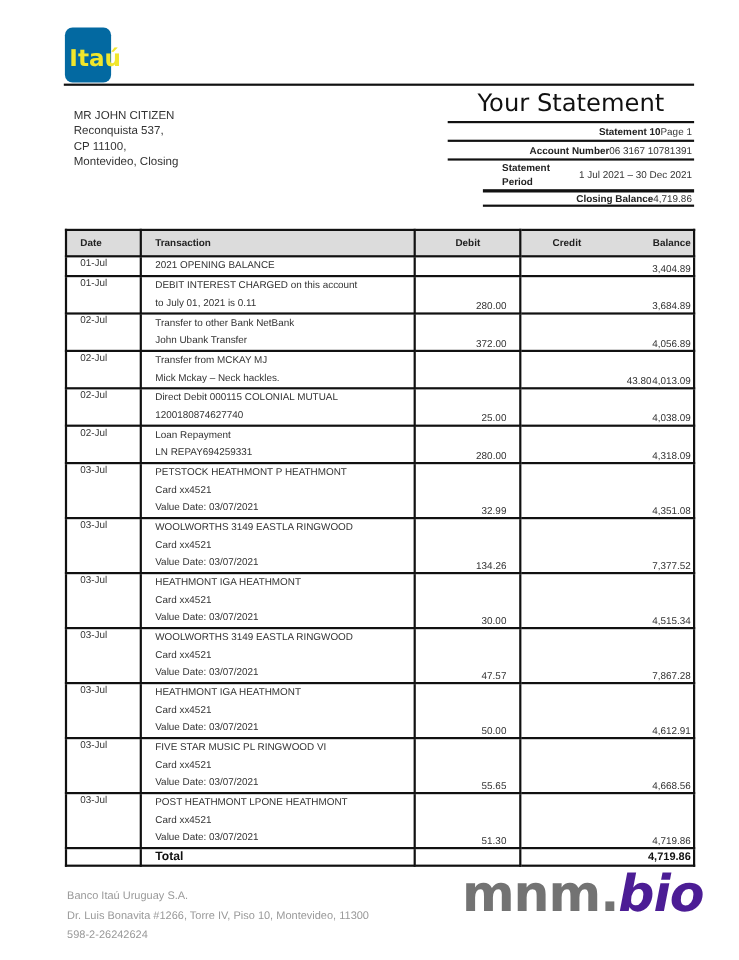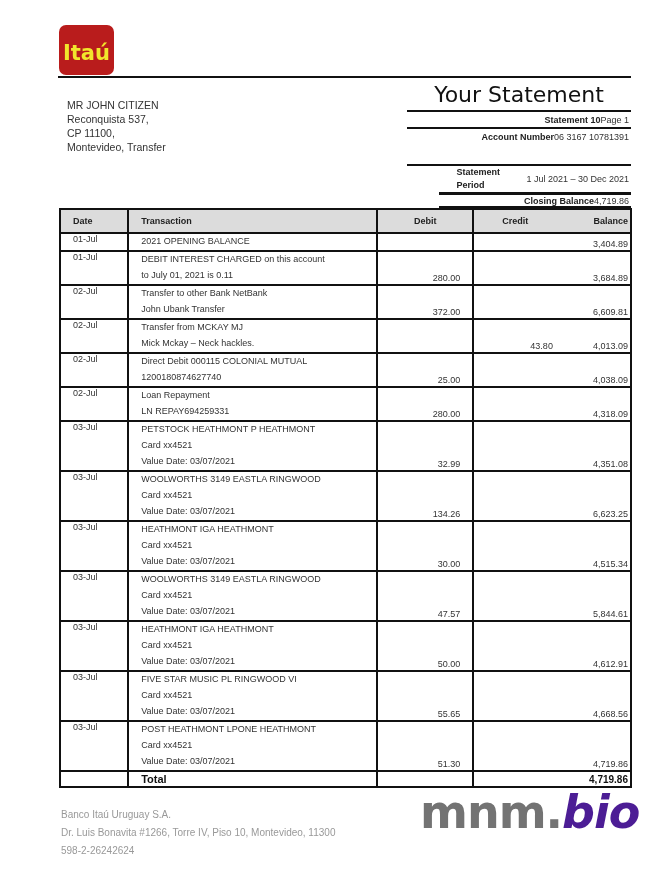--- a/index.html
+++ b/index.html
@@ -1,52 +1,52 @@
 <!DOCTYPE html>
 <html><head>
 <meta charset="utf-8">
 <style>
   html, body { margin:0; padding:0; background:#fff; }
   body { width:672px; height:873px; position:relative; overflow:hidden;
          font-family:"Liberation Sans", "DejaVu Sans", sans-serif; color:#222; }
-  .logo { position:absolute; left:59px; top:25px; width:55px; height:50px;
-          background:#b91c1c; border-radius:7px; }
+  .logo { position:absolute; left:59px; top:25px; width:42px; height:50px;
+          background:#0369a1; border-radius:7px; }
   .logo span { position:absolute; left:4px; top:16px; font-weight:bold; font-size:21px;
                color:#f1e62c; letter-spacing:0px; font-family:"DejaVu Sans", sans-serif; }
   .top-rule { position:absolute; left:58px; top:76px; width:573px; height:2px; background:#111; }
   .address { position:absolute; left:67px; top:98px; font-size:10.5px; line-height:14px; color:#333; }
   .address div { white-space:nowrap; }
 
   .stmt-title { position:absolute; left:407px; top:82px; width:224px; text-align:center;
                 font-size:22px; font-family:"DejaVu Sans", sans-serif; color:#111; }
   .stmt-box { position:absolute; left:407px; top:110px; width:224px; }
   .stmt-row { display:flex; justify-content:flex-end; align-items:center;
               border-top:2px solid #111; font-size:9px; padding:0 2px; box-sizing:border-box; }
   .stmt-row .k { font-weight:bold; color:#222; }
   .stmt-row .v { color:#333; }
   .stmt-row.r1 { height:17px; }
   .stmt-row.r2 { height:17px; }
-  .stmt-row.r3 { height:28px;margin-top:20px; }
+  .stmt-row.r3 { height:28px; }
   .stmt-row.r4 { height:16px; border-top:3px solid #111; border-bottom:2px solid #111;margin-left:32px; }
   .stmt-row.r3 .k { line-height:13px; width:70px; }
 
   table.tx { position:absolute; left:59px; top:208px; width:573px; border-collapse:collapse;
              font-size:9px; color:#333; }
   table.tx td, table.tx th { border:2px solid #111; padding:0 12px; vertical-align:top; }
   table.tx th { background:#dcdcdc; height:22px; text-align:left; font-weight:bold; color:#222;
                 vertical-align:middle; }
   table.tx th.num { text-align:center; }
   .c-date { width:57px; }
   .c-desc { width:249px; }
   .c-debit { width:98px; }
   .c-cb { width:152px; padding:0 !important; }
   .desc-line { height:16px; line-height:15px; white-space:nowrap; }
   td.num { text-align:right; vertical-align:bottom !important; padding-bottom:1px !important; }
   .cb-wrap { display:flex; justify-content:space-between; align-items:flex-end; height:100%; padding:0 2px 1px 0; box-sizing:border-box; }
-  .cb-wrap .credit { width:62px; text-align:left; padding-left:24px;margin-left:32px; }
+  .cb-wrap .credit { width:62px; text-align:right; padding-left:24px;margin-left:32px; }
   .cb-wrap .balance { text-align:right; }
   tr.total td { height:14px; }
   tr.total .t-label { font-weight:bold; font-size:11px; color:#111; vertical-align:middle; }
   tr.total .t-val { font-weight:bold; color:#111; text-align:right; font-size:10px; vertical-align:middle !important; }
 
   .footer { position:absolute; left:61px; top:806px; font-size:10px; line-height:18px; color:#999; }
   .watermark { position:absolute; left:420px; top:785px; font-size:46px; font-weight:bold;
                font-family:"DejaVu Sans", sans-serif; letter-spacing:-1px; }
   .watermark .a { color:#737373; }
   .watermark .b { color:#4c1d95; font-style:italic; }
@@ -56,21 +56,21 @@
 
 <div class="logo">
   <span>Itaú</span>
 </div>
 <div class="top-rule"></div>
 
 <div class="address">
   <div>MR JOHN CITIZEN</div>
   <div>Reconquista 537,</div>
   <div>CP 11100,</div>
-  <div>Montevideo, Transfer</div>
+  <div>Montevideo, Closing</div>
 </div>
 
 <div class="stmt-title">Your Statement</div>
 <div class="stmt-box">
   <div class="stmt-row r1">
     <span class="k">Statement 10</span>
     <span class="v">Page 1</span>
   </div>
   <div class="stmt-row r2">
     <span class="k">Account Number</span>
@@ -131,21 +131,21 @@
       <tr>
         <td class="c-date">02-Jul</td>
         <td class="c-desc">
           <div class="desc-line">Transfer to other Bank NetBank</div>
           <div class="desc-line">John Ubank Transfer</div>
         </td>
         <td class="c-debit num">372.00</td>
         <td class="c-cb" style="vertical-align: bottom;">
           <div class="cb-wrap">
             <span class="credit"></span>
-            <span class="balance">6,609.81</span>
+            <span class="balance">4,056.89</span>
           </div>
         </td>
       </tr>
       <tr>
         <td class="c-date">02-Jul</td>
         <td class="c-desc">
           <div class="desc-line">Transfer from MCKAY MJ</div>
           <div class="desc-line">Mick Mckay – Neck hackles.</div>
         </td>
         <td class="c-debit num"></td>
@@ -203,21 +203,21 @@
         <td class="c-date">03-Jul</td>
         <td class="c-desc">
           <div class="desc-line">WOOLWORTHS 3149 EASTLA RINGWOOD</div>
           <div class="desc-line">Card xx4521</div>
           <div class="desc-line">Value Date: 03/07/2021</div>
         </td>
         <td class="c-debit num">134.26</td>
         <td class="c-cb" style="vertical-align: bottom;">
           <div class="cb-wrap">
             <span class="credit"></span>
-            <span class="balance">6,623.25</span>
+            <span class="balance">7,377.52</span>
           </div>
         </td>
       </tr>
       <tr>
         <td class="c-date">03-Jul</td>
         <td class="c-desc">
           <div class="desc-line">HEATHMONT IGA HEATHMONT</div>
           <div class="desc-line">Card xx4521</div>
           <div class="desc-line">Value Date: 03/07/2021</div>
         </td>
@@ -233,21 +233,21 @@
         <td class="c-date">03-Jul</td>
         <td class="c-desc">
           <div class="desc-line">WOOLWORTHS 3149 EASTLA RINGWOOD</div>
           <div class="desc-line">Card xx4521</div>
           <div class="desc-line">Value Date: 03/07/2021</div>
         </td>
         <td class="c-debit num">47.57</td>
         <td class="c-cb" style="vertical-align: bottom;">
           <div class="cb-wrap">
             <span class="credit"></span>
-            <span class="balance">5,844.61</span>
+            <span class="balance">7,867.28</span>
           </div>
         </td>
       </tr>
       <tr>
         <td class="c-date">03-Jul</td>
         <td class="c-desc">
           <div class="desc-line">HEATHMONT IGA HEATHMONT</div>
           <div class="desc-line">Card xx4521</div>
           <div class="desc-line">Value Date: 03/07/2021</div>
         </td>

